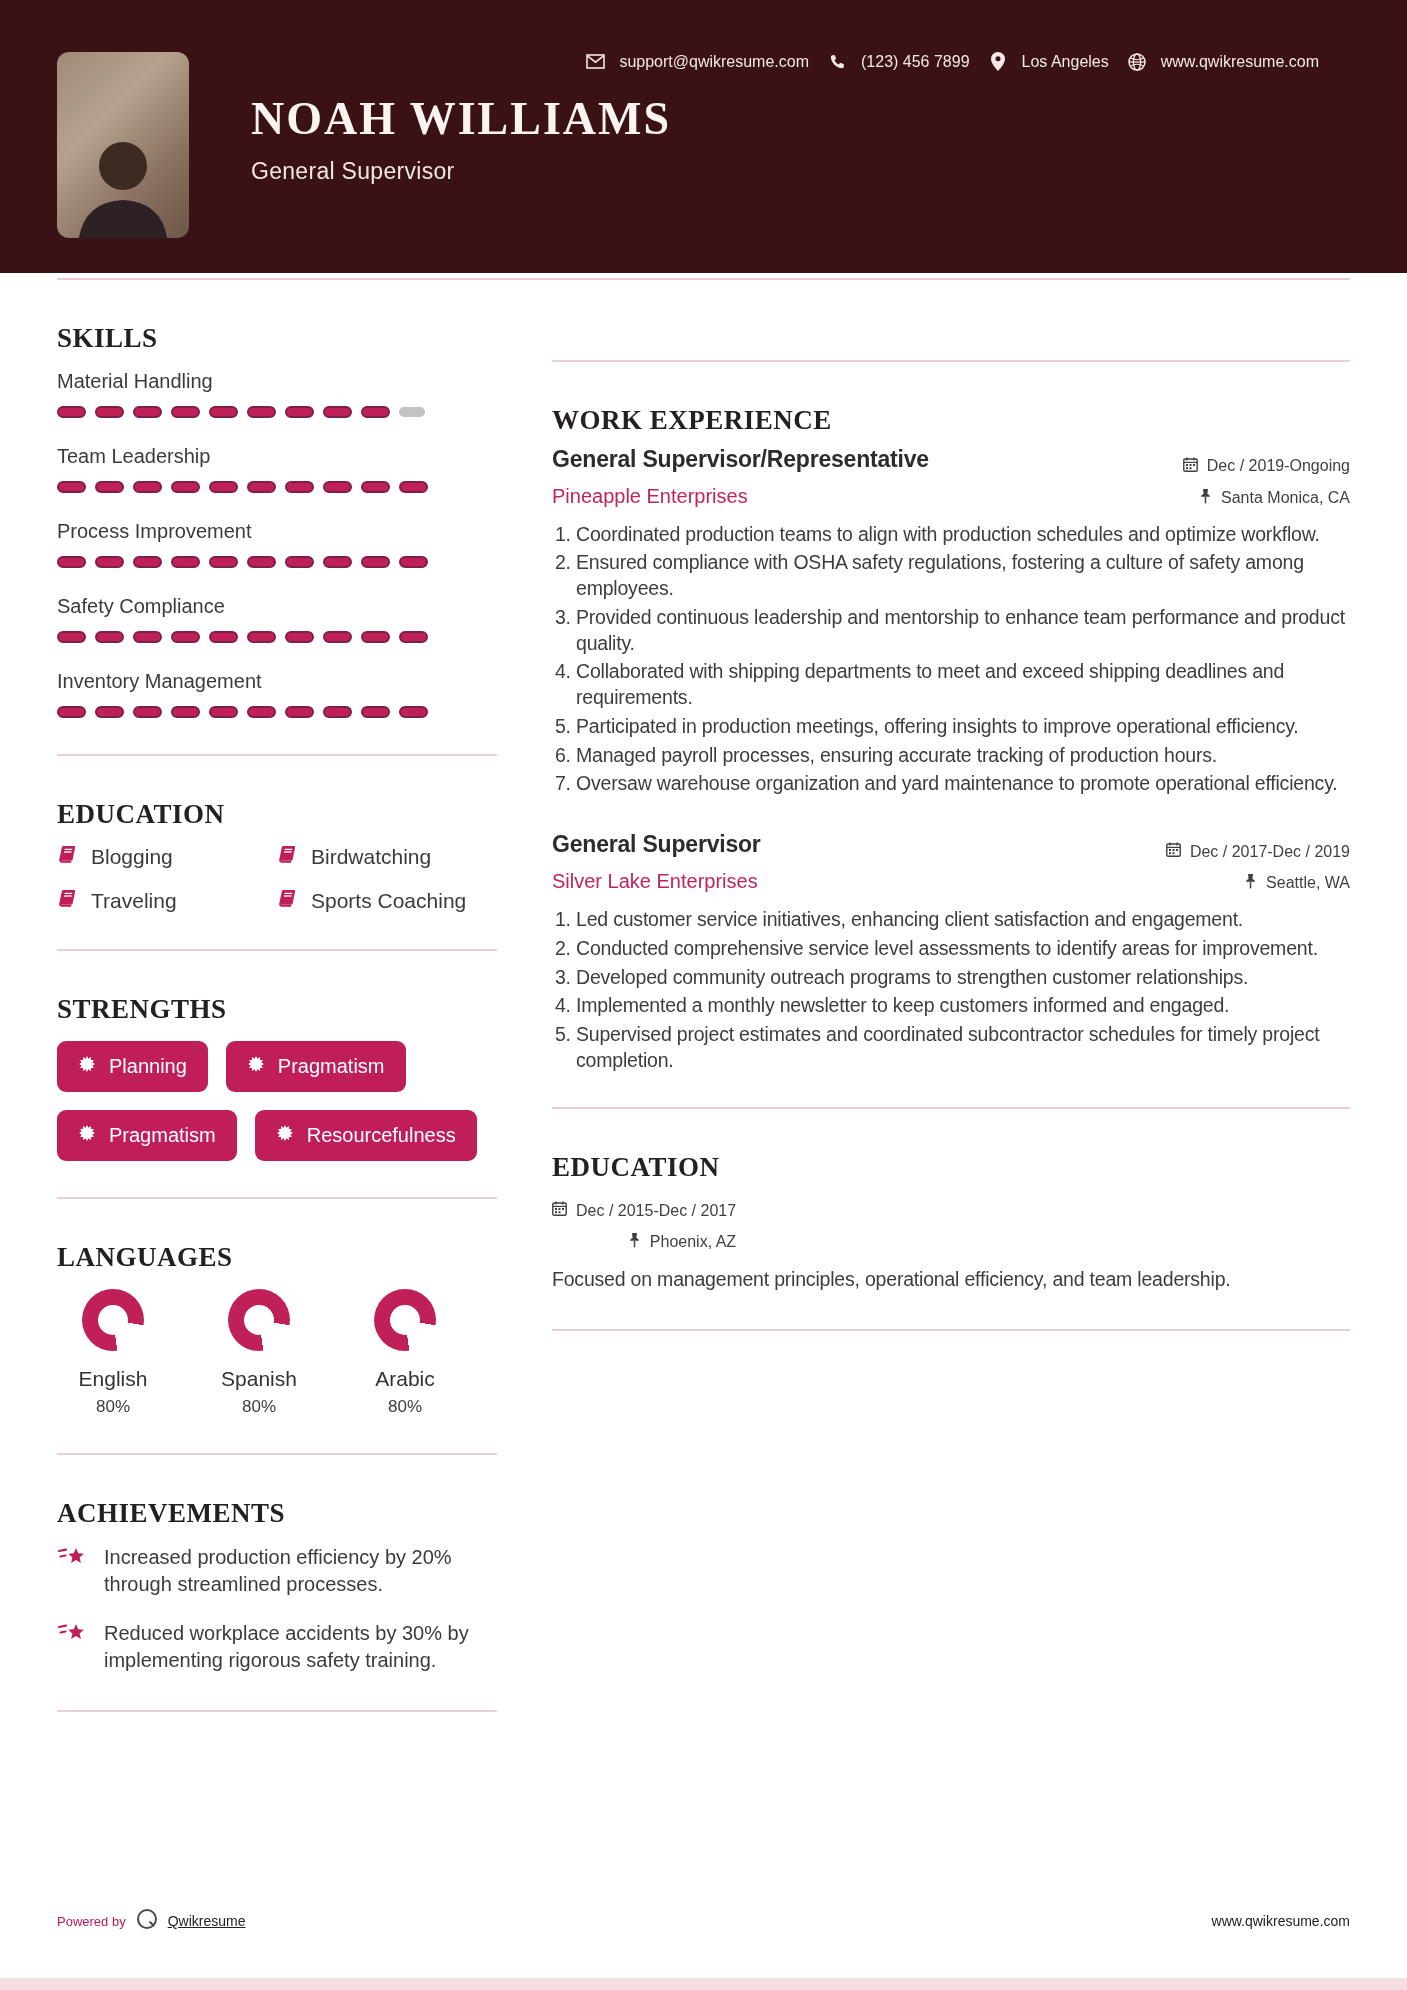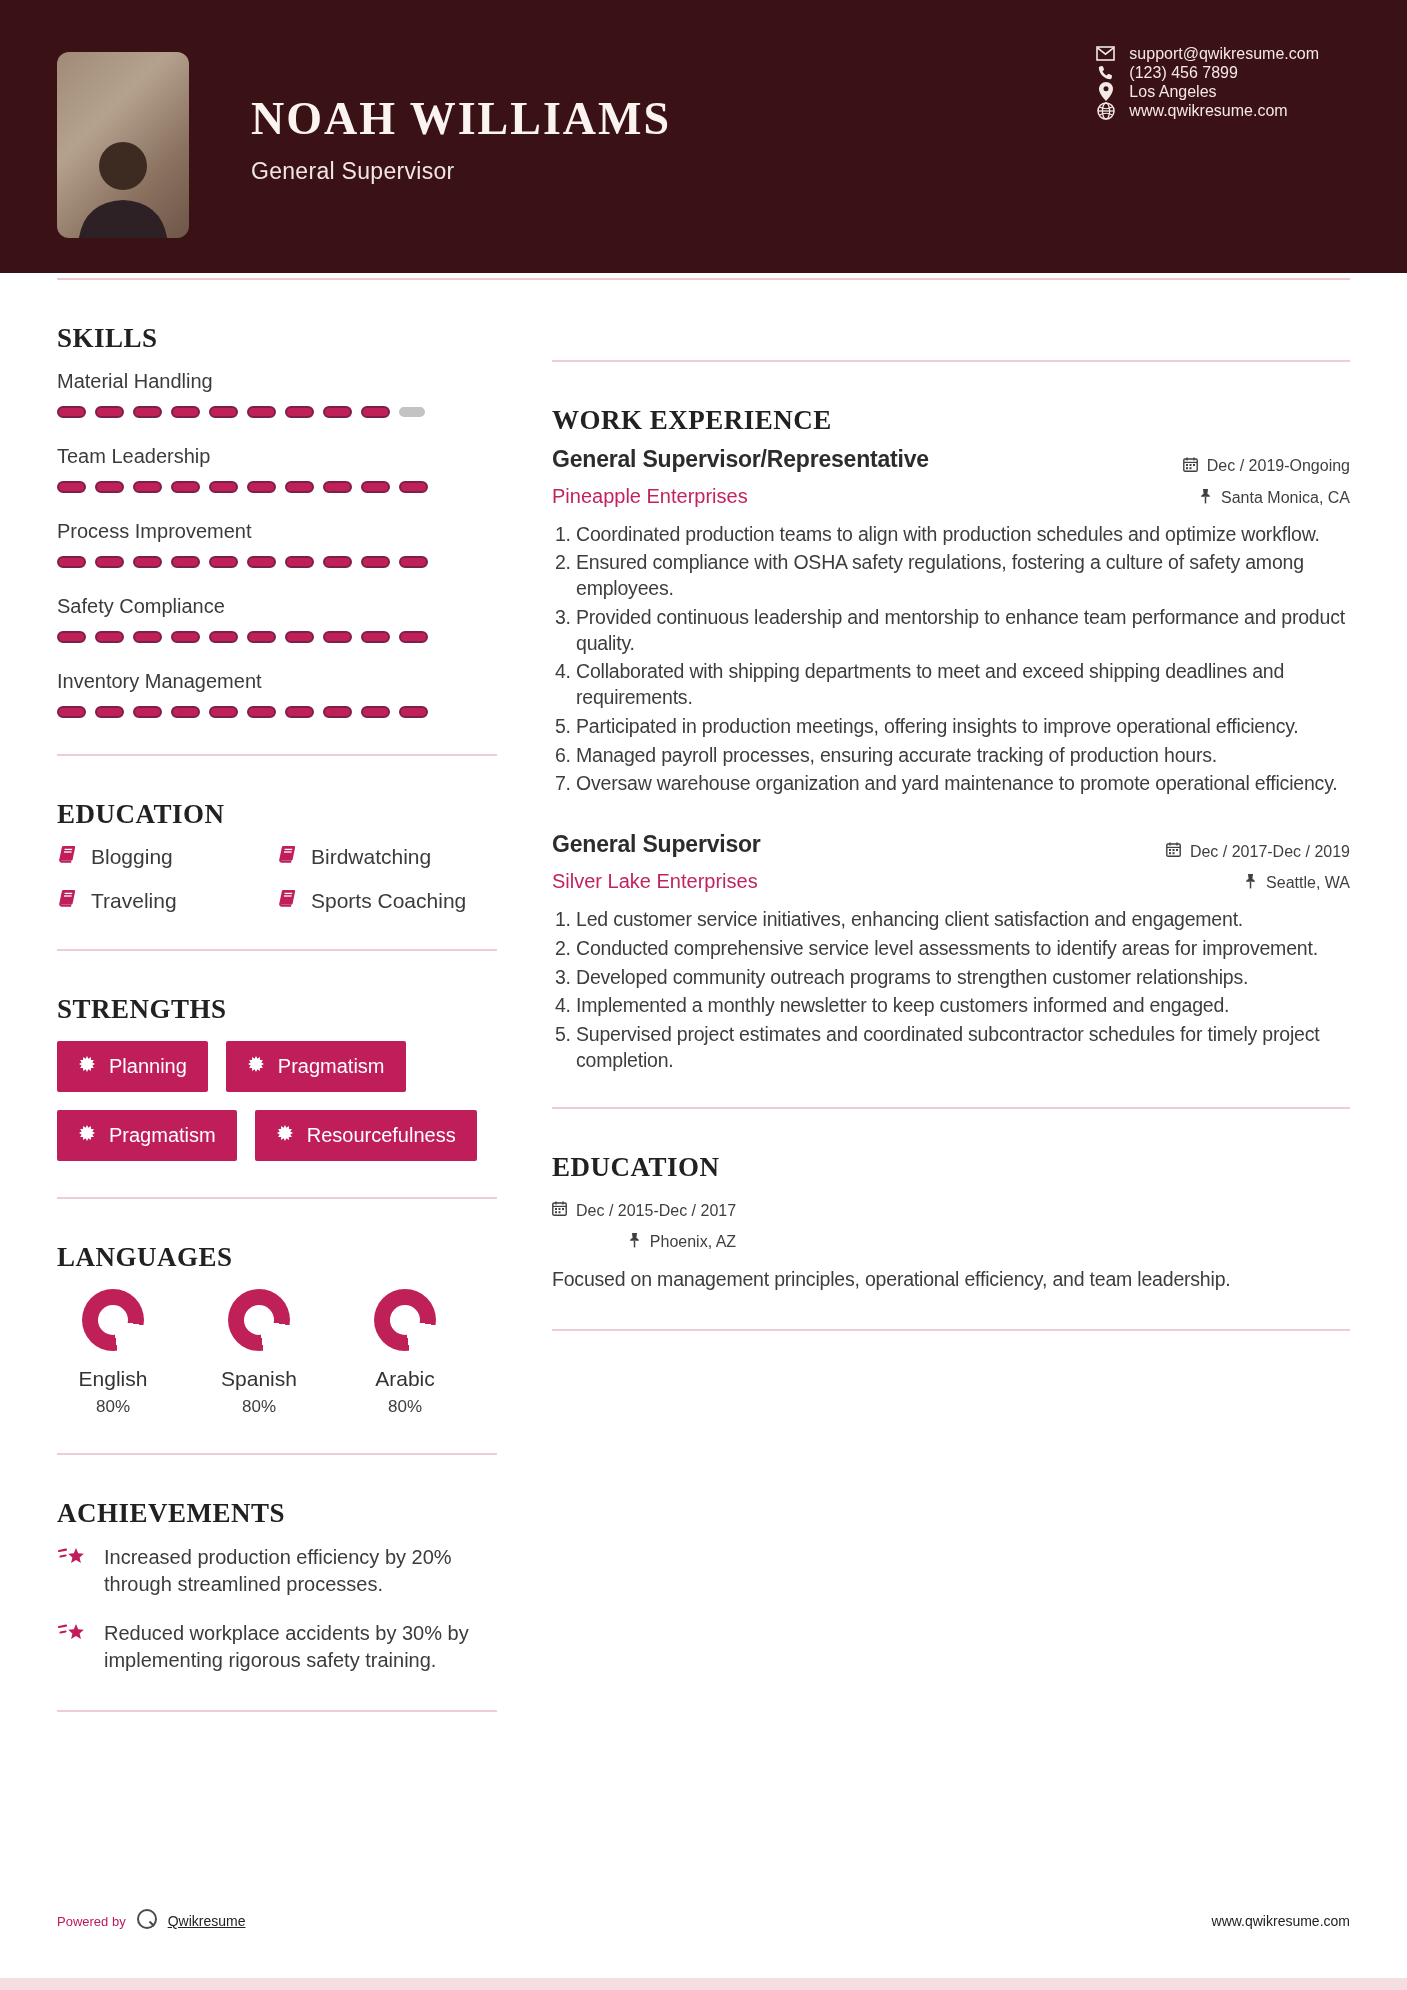--- a/index.html
+++ b/index.html
@@ -14,21 +14,21 @@
     background:linear-gradient(135deg,#9f8a78 0%,#b5a28e 35%,#8a7160 70%,#6e5648 100%);
     overflow:hidden;
   }
   .photo svg{position:absolute;bottom:-6px;left:50%;transform:translateX(-50%);}
   .id-block{position:absolute;left:251px;top:96px;}
   .person-name{
     font-family:"Liberation Serif", serif;font-weight:700;font-size:46px;
     letter-spacing:2px;color:#faf3f0;line-height:1;
   }
   .person-title{margin-top:16px;font-size:23px;color:#f2e6e4;letter-spacing:.3px;}
-  .contacts{position:absolute;right:88px;top:44px;display:flex;flex-direction:column;}
+  .contacts{position:absolute;right:88px;top:52px;display:flex;flex-direction:row;gap:19px;}
   .contact-row{display:flex;align-items:center;gap:14px;font-size:16px;color:#f3e8e6;}
   .contact-row .cicon{width:19px;height:19px;display:inline-flex;align-items:center;justify-content:center;flex:0 0 19px;}
   .header-rule{margin:5px 57px 0 57px;height:2px;background:#ecc9ce;}
   
   .main{display:flex;padding:44px 57px 0 57px;gap:55px;}
   .col-left{width:440px;flex:0 0 440px;}
   .col-right{flex:1;min-width:0;}
   h2.sec{
     font-family:"Liberation Serif", serif;font-weight:700;font-size:27px;color:#232020;
     letter-spacing:.5px;margin:0 0 16px 0;line-height:1.1;
@@ -40,21 +40,21 @@
   .skill-bar{display:flex;gap:9px;}
   .dash{width:29px;height:12px;border-radius:7px;background:#c02058;border:2px solid #7c1f4a;box-sizing:border-box;}
   .dash.off{background:#c3c3c3;border-color:#c3c3c3;width:26px;height:10px;margin-top:1px;}
   
   .interests-grid{display:grid;grid-template-columns:220px 1fr;row-gap:20px;column-gap:0;}
   .interest-item{display:flex;align-items:center;gap:14px;font-size:21px;color:#3b3b3b;}
   
   .badges{display:flex;flex-wrap:wrap;gap:18px;max-width:440px;}
   .badge{
     display:inline-flex;align-items:center;gap:13px;background:#bf1e5b;color:#ffffff;
-    font-size:20px;padding:14px 21px;border-radius:2px;white-space:nowrap;
+    font-size:20px;padding:14px 21px;border-radius:9px;white-space:nowrap;
   }
   
   .langs{display:flex;gap:34px;}
   .lang{width:112px;display:flex;flex-direction:column;align-items:center;}
   .donut{width:62px;height:62px;border-radius:50%;position:relative;
     background:conic-gradient(from 172deg,#c02058 0 288deg,transparent 288deg 360deg);}
   .donut::after{content:"";position:absolute;inset:16px;background:#fff;border-radius:50%;}
   .lang-name{margin-top:16px;font-size:21px;color:#333;}
   .lang-pct{margin-top:6px;font-size:17px;color:#3d3d3d;}
   

